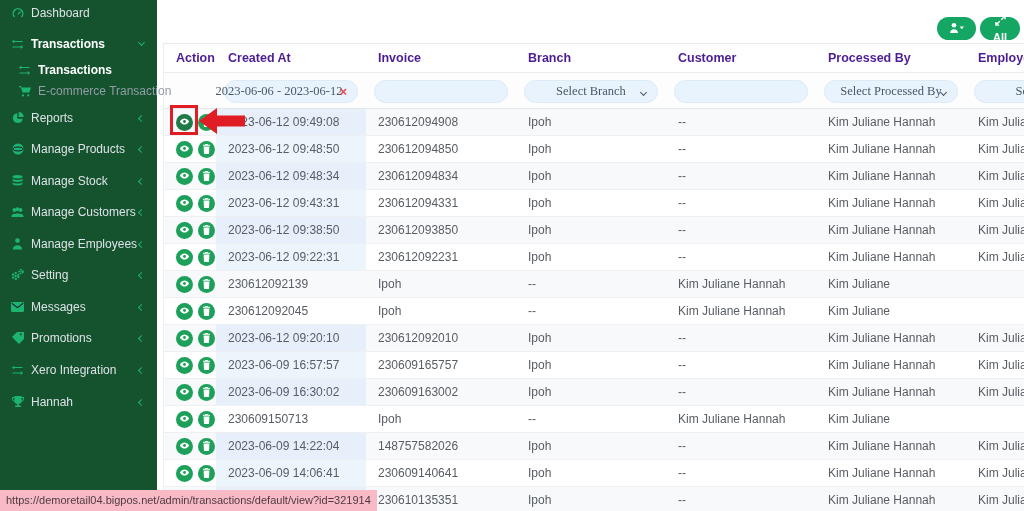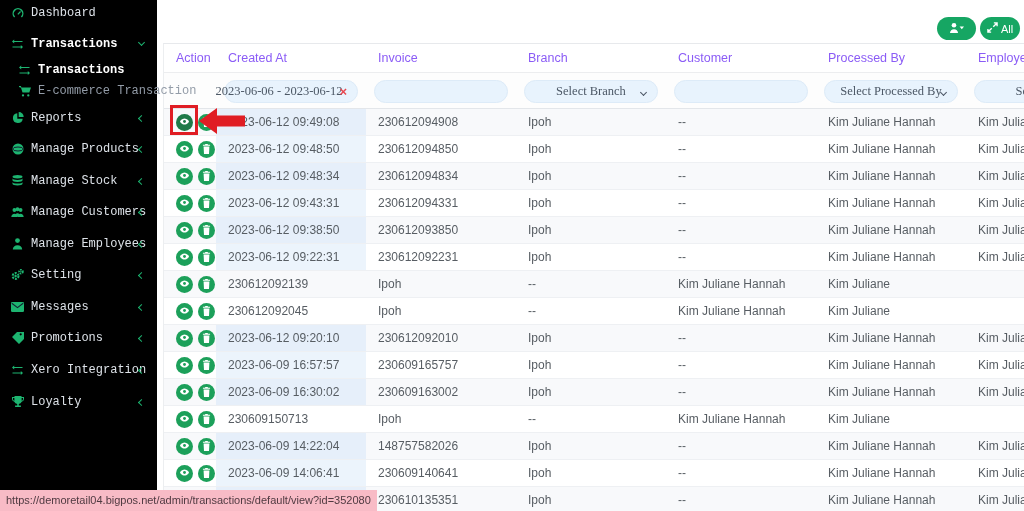--- a/index.html
+++ b/index.html
@@ -2,51 +2,51 @@
 <html><head>
 <meta charset="utf-8">
 <style>
   * { margin:0; padding:0; box-sizing:border-box; }
   html,body { width:1024px; height:511px; background:#fff; }
   #app { position:relative; width:1024px; height:511px; overflow:hidden;
          font-family:"Liberation Sans", sans-serif; background:#fff; }
 
   
   .sidebar { position:absolute; left:0; top:0; width:157px; height:511px;
-             background:#000000; z-index:5;font-family:Liberation Mono, monospace; }
+             background:#14532d; z-index:5; }
   .side-item { position:absolute; left:0; right:0; height:22px; display:flex;
                align-items:center; padding-left:10px; color:#dde2e8; font-size:12px;
                cursor:pointer; white-space:nowrap; }
   .side-item .ic { width:15px; display:flex; justify-content:center; margin-right:6px; flex:none; }
   .side-item.sub { padding-left:17px; color:#dde2e8; }
   .side-item.sub.active { color:#ffffff; font-weight:700; }
   .side-item.sub.muted { color:#939ca8; }
   .side-item.parent-open { color:#ffffff; font-weight:600; }
   .chev { position:absolute; right:13px; width:5px; height:5px;
           border-left:1.6px solid #1db470; border-bottom:1.6px solid #1db470; }
   .chev.left { transform:rotate(45deg); }
   .chev.down { transform:rotate(-45deg); top:7px; }
 
   
   .toolbar-btn { position:absolute; top:17px; height:23px; border:none; border-radius:12px;
                  background:#16a663; color:#fff; display:flex; align-items:center;
-                 justify-content:center; gap:3px; font-size:11px; font-weight:400;
-                 cursor:pointer; padding:0 9px; }
+                 justify-content:center; gap:3px; font-size:11px; font-weight:700;
+                 cursor:pointer; padding:0 9px;flex-direction:column; }
   #btn-export { left:937px; width:39px; }
   #btn-all   { left:980px; width:40px; }
 
   
   .table { position:absolute; left:163px; top:43px; width:952px;
            border-top:1px solid #e7e9ec; border-left:1px solid #eceef0; background:#fff; }
   .flexrow { display:flex; }
   .c0{width:52px;flex:none;} .c1{width:150px;flex:none;} .c2{width:150px;flex:none;}
   .c3{width:150px;flex:none;} .c4{width:150px;flex:none;} .c5{width:150px;flex:none;}
   .c6{width:150px;flex:none;}
   .hcell { height:28px; line-height:28px; padding-left:12px; font-size:12.5px;
-           font-weight:400; color:#8b5cf6; white-space:nowrap; }
+           font-weight:700; color:#4c1d95; white-space:nowrap; }
   .hdr { border-bottom:1px solid #ecedef; }
   .frow { height:36px; border-bottom:1px solid #e3e6ea; background:#fdfdfd; }
   .fcell { padding:7px 8px 0 8px; }
   .pill { height:23px; border-radius:13px; background:#e8f3fd; border:1px solid #ddebf8;
           display:flex; align-items:center; justify-content:center;
           font-family:"Liberation Serif", serif; font-size:12.5px; color:#4c5866;
           position:relative; cursor:pointer; white-space:nowrap; }
   .pill input { border:none; background:transparent; width:100%; height:100%;
                 border-radius:13px; outline:none; font-family:"Liberation Serif", serif;
                 font-size:12.5px; color:#4c5866; padding:0 10px; }
@@ -224,21 +224,21 @@
       <span>Xero Integration</span>
       <span class="chev left"></span>
     </div>
 
     <div class="side-item" style="top:391px">
       <span class="ic">
           <svg width="12" height="12" viewBox="0 0 12 12" fill="#1db470">
             <path d="M2.5 0h7v1H12v2a2.8 2.8 0 0 1-2.3 2.7A3.8 3.8 0 0 1 6.8 7.9v1.6h2.1V11H3.1V9.5h2.1V7.9A3.8 3.8 0 0 1 2.3 5.7 2.8 2.8 0 0 1 0 3V1h2.5zM1 2v1c0 .9.6 1.6 1.4 1.8L2.4 2zm10 0H9.6l.1 2.8A1.9 1.9 0 0 0 11 3z"></path>
           </svg>
         </span>
-      <span>Loyalty</span>
+      <span>Hannah</span>
       <span class="chev left"></span>
     </div>
   </nav>
 
   <button class="toolbar-btn" id="btn-export">
     <span><svg width="16" height="12" viewBox="0 0 16 12" fill="#fff">
           <circle cx="5" cy="3.3" r="2.3"></circle>
           <path d="M1 11c0-2.3 1.8-3.7 4-3.7s4 1.4 4 3.7z"></path>
           <path d="M10.6 4.6h4.4L12.8 7.2z"></path>
         </svg></span>
@@ -627,15 +627,15 @@
       <div class="cell c5">Kim Juliane Hannah</div>
       <div class="cell c6">Kim Juliane</div>
     </div>
   </div>
   </div>
 
   <div class="red-rect"></div>
   <svg class="red-arrow" width="48" height="32" viewBox="0 0 48 32">
     <polygon points="1,16 19,3 19,10.5 47,10.5 47,21.5 19,21.5 19,29" fill="#e01d24"></polygon>
   </svg>
-  <div class="url-tip">https://demoretail04.bigpos.net/admin/transactions/default/view?id=352080</div>
+  <div class="url-tip">https://demoretail04.bigpos.net/admin/transactions/default/view?id=321914</div>
 
 </div>
 
 </body></html>

